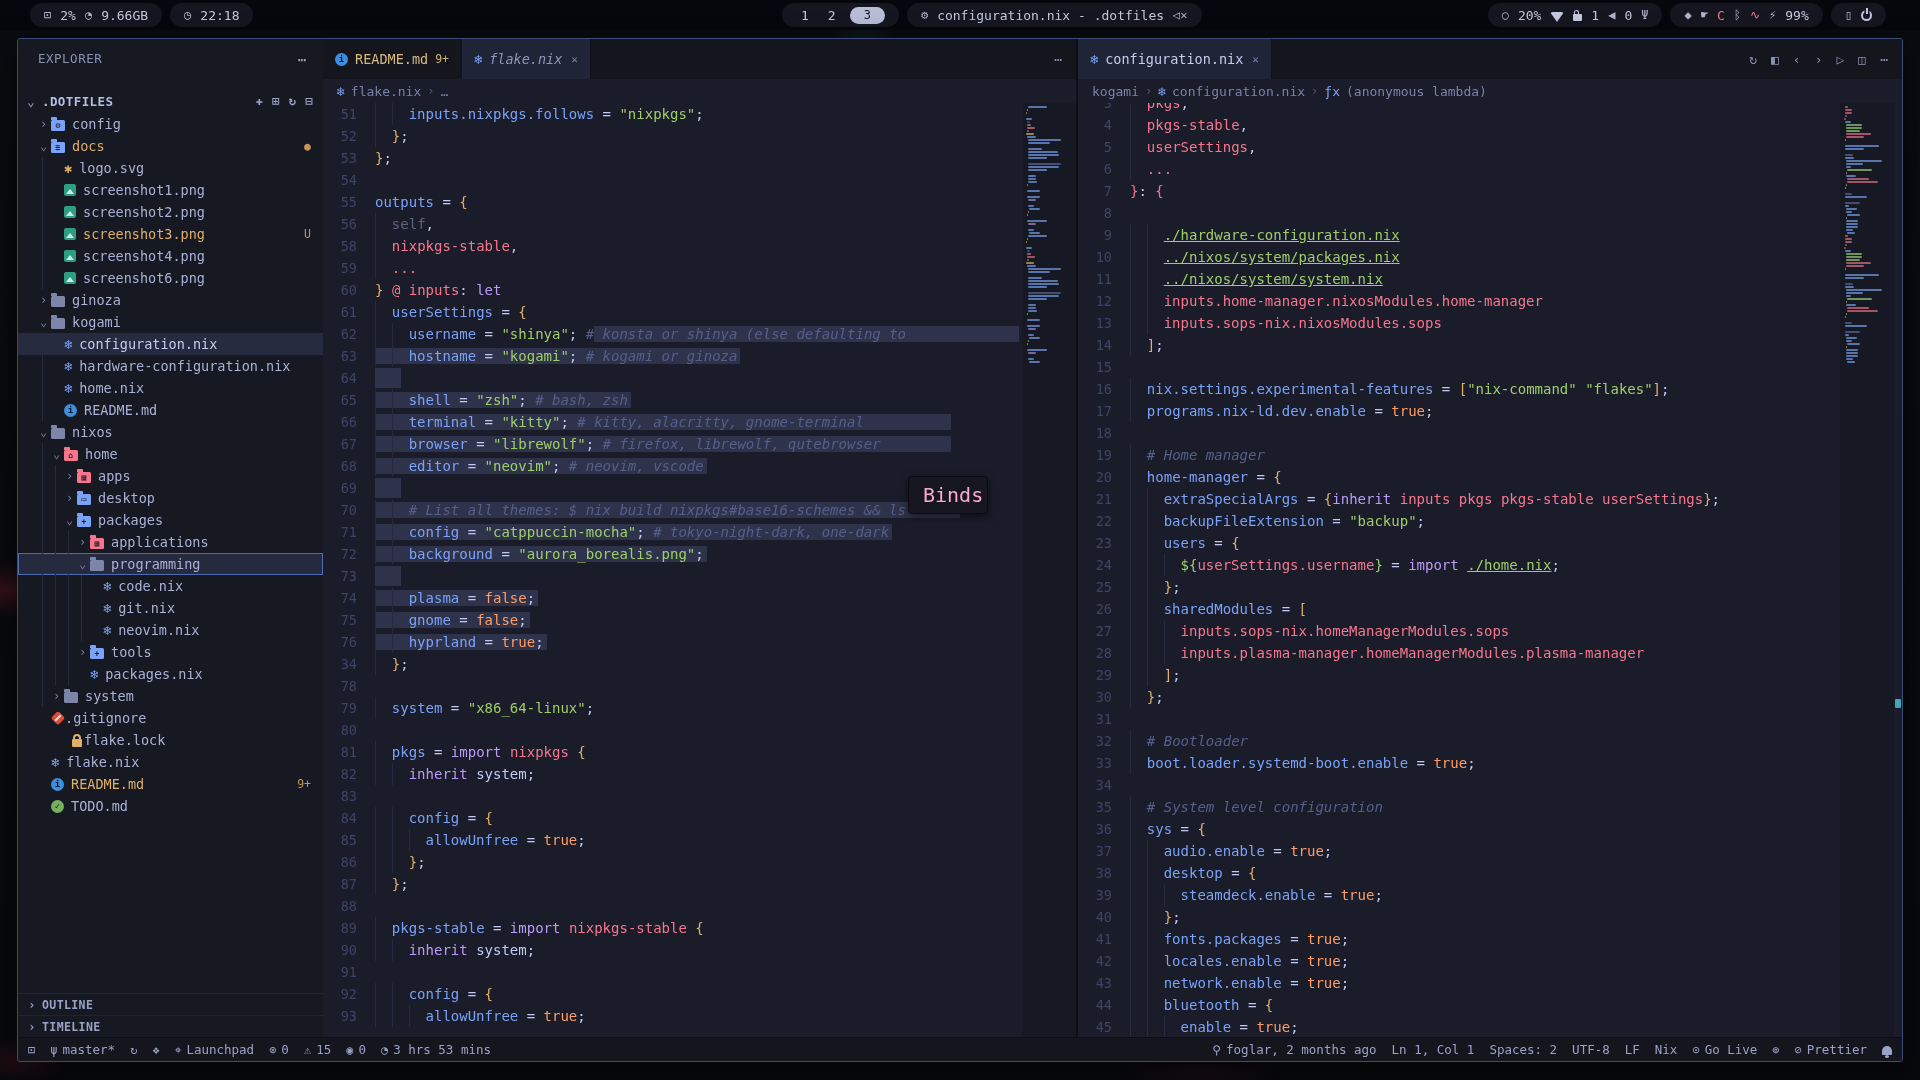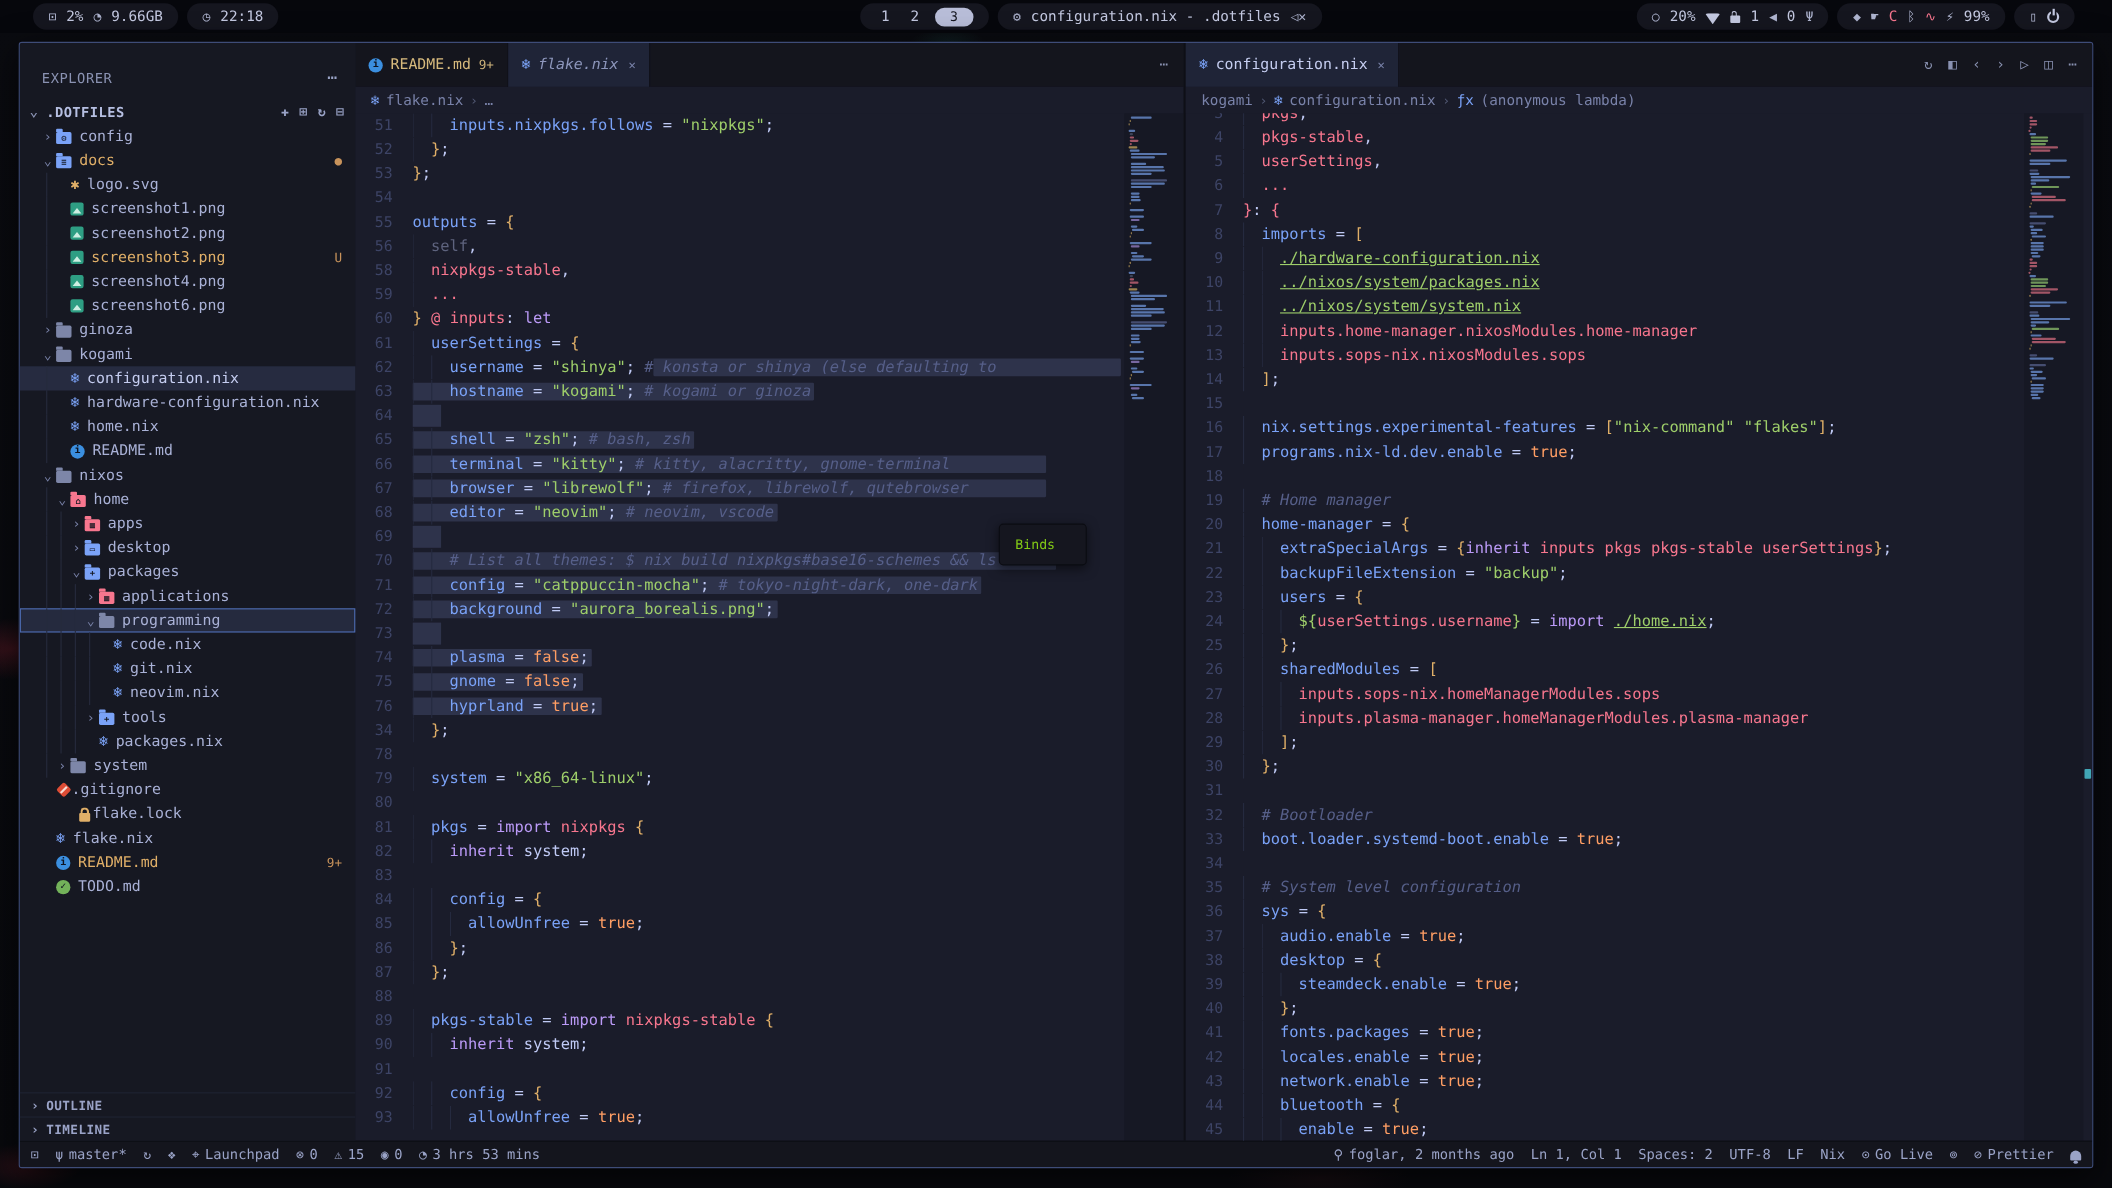--- a/index.html
+++ b/index.html
@@ -22,21 +22,21 @@
   .tb-text{letter-spacing:0;}
   .ws-num{padding:0 5px;color:#c3c8e0;font-size:13px;}
   .ws-active{background:#b8bdd8;color:#15161f;border-radius:9px;padding:0 14px;height:17px;line-height:17px;font-size:12px;}
   
   .vswindow{position:absolute;left:17px;top:38px;width:1886px;height:1024px;
     background:#1a1c2a;border:1px solid #3e4c78;border-radius:3px;overflow:hidden;
     box-shadow:0 8px 30px rgba(0,0,0,.65);display:flex;flex-direction:column;}
   .main{display:flex;flex:1;min-height:0;}
   
   .sidebar{width:305px;background:#161822;display:flex;flex-direction:column;position:relative;}
-  .exp-head{height:50px;display:flex;align-items:center;justify-content:space-between;padding:12px 16px 0 20px;
+  .exp-head{height:50px;display:flex;justify-content:space-between;padding:12px 16px 0 20px;
     font-size:12.5px;letter-spacing:.5px;color:#8a92b2;}
   .exp-head .gi{color:#9aa3c7;font-size:15px;cursor:pointer;}
   .sec-head{height:24px;display:flex;align-items:center;gap:4px;padding:0 10px 0 6px;
     font-size:12.5px;font-weight:bold;color:#b6bfe2;letter-spacing:.4px;}
   .sec-head .chev{font-size:13px;color:#8a92b2;width:14px;text-align:center;}
   .sec-actions{margin-left:auto;display:flex;gap:9px;color:#9aa3c7;font-size:12px;}
   .sec-actions .gi{cursor:pointer;}
   .tree{position:relative;}
   .trow{position:relative;height:22px;display:flex;align-items:center;font-size:13.5px;color:#a9b1d6;cursor:pointer;white-space:nowrap;}
   .tsel{background:#262b40;color:#c5cdf0;}
@@ -91,21 +91,21 @@
   .ruler-mark{position:absolute;right:1px;top:596px;width:6px;height:9px;background:#41a6b5;border-radius:1px;}
   
   .statusbar{height:24px;background:#14151d;border-top:1px solid #0d0e15;display:flex;align-items:center;
     justify-content:space-between;padding:0 10px;font-size:12.5px;color:#9aa3c7;}
   .sb-l,.sb-r{display:flex;align-items:center;gap:15px;height:100%;}
   .sitem{display:inline-flex;align-items:center;gap:5px;cursor:pointer;white-space:nowrap;}
   .sitem .gi{font-size:12px;}
   
   .tooltip{position:absolute;left:908px;top:476px;width:80px;height:38px;background:#15161f;
     border:1px solid #0b0c12;border-radius:4px;box-shadow:0 3px 10px rgba(0,0,0,.5);
-    font-size:12px;color:#84cc16;line-height:36px;padding-left:14px;z-index:40;}
+    font-size:20px;color:#f9a8d4;line-height:36px;padding-left:14px;z-index:40;}
   
   .gi{display:inline-block;font-style:normal;}
   .fi-folder{display:inline-block;width:14px;height:11px;border-radius:1.5px;position:relative;background:#7d86a8;margin-top:2px;}
   .fi-folder::before{content:"";position:absolute;top:-3px;left:0;width:6px;height:3px;border-radius:1px 1px 0 0;background:inherit;}
   .fi-folder i{position:absolute;inset:0;font-style:normal;font-weight:bold;font-size:8px;line-height:11px;text-align:center;color:#131620;}
   .fi-img{display:inline-block;width:12px;height:12px;border-radius:2px;background:#2e9e83;position:relative;}
   .fi-img::after{content:"";position:absolute;left:2px;bottom:2px;border-left:4px solid transparent;border-right:4px solid transparent;border-bottom:5px solid #cdeee2;}
   .fi-info{display:inline-block;width:13px;height:13px;border-radius:50%;background:#3b8fe0;position:relative;}
   .fi-info::after{content:"i";position:absolute;inset:0;color:#0e1320;font-size:9px;font-weight:bold;line-height:13px;text-align:center;}
   .fi-git{display:inline-block;width:10px;height:10px;background:#dd4c35;transform:rotate(45deg);border-radius:2px;margin:1px 2px;position:relative;}
@@ -622,21 +622,21 @@
             <span class="gi" style="color: rgb(122, 162, 247);">ƒx</span>
             <span class="bc-t">(anonymous lambda)</span>
           </div>
         <div class="codewrap">
           <div class="code" id="code-b">
               <div class="cl"><span class="ln">3</span><span class="lt"><span class="ig">  </span><span class="tk-r">pkgs</span><span class="tk-w">,</span></span></div>
               <div class="cl"><span class="ln">4</span><span class="lt"><span class="ig">  </span><span class="tk-r">pkgs-stable</span><span class="tk-w">,</span></span></div>
               <div class="cl"><span class="ln">5</span><span class="lt"><span class="ig">  </span><span class="tk-r">userSettings</span><span class="tk-w">,</span></span></div>
               <div class="cl"><span class="ln">6</span><span class="lt"><span class="ig">  </span><span class="tk-r">...</span></span></div>
               <div class="cl"><span class="ln">7</span><span class="lt"><span class="tk-r">}</span><span class="tk-w">: </span><span class="tk-r">{</span></span></div>
-              <div class="cl"><span class="ln">8</span><span class="lt"><span class="ig">  </span><span class="tk-k">imports</span><span class="tk-w"> = </span><span class="tk-b">[</span></span></div>
+              <div class="cl"><span class="ln">8</span></div>
               <div class="cl"><span class="ln">9</span><span class="lt"><span class="ig">  </span><span class="ig">  </span><span class="tk-u">./hardware-configuration.nix</span></span></div>
               <div class="cl"><span class="ln">10</span><span class="lt"><span class="ig">  </span><span class="ig">  </span><span class="tk-u">../nixos/system/packages.nix</span></span></div>
               <div class="cl"><span class="ln">11</span><span class="lt"><span class="ig">  </span><span class="ig">  </span><span class="tk-u">../nixos/system/system.nix</span></span></div>
               <div class="cl"><span class="ln">12</span><span class="lt"><span class="ig">  </span><span class="ig">  </span><span class="tk-r">inputs.home-manager.nixosModules.home-manager</span></span></div>
               <div class="cl"><span class="ln">13</span><span class="lt"><span class="ig">  </span><span class="ig">  </span><span class="tk-r">inputs.sops-nix.nixosModules.sops</span></span></div>
               <div class="cl"><span class="ln">14</span><span class="lt"><span class="ig">  </span><span class="tk-b">]</span><span class="tk-w">;</span></span></div>
               <div class="cl"><span class="ln">15</span><span class="lt"></span></div>
               <div class="cl"><span class="ln">16</span><span class="lt"><span class="ig">  </span><span class="tk-k">nix.settings.experimental-features</span><span class="tk-w"> = </span><span class="tk-b">[</span><span class="tk-s">"nix-command"</span><span class="tk-w"> </span><span class="tk-s">"flakes"</span><span class="tk-b">]</span><span class="tk-w">;</span></span></div>
               <div class="cl"><span class="ln">17</span><span class="lt"><span class="ig">  </span><span class="tk-k">programs.nix-ld.dev.enable</span><span class="tk-w"> = </span><span class="tk-n">true</span><span class="tk-w">;</span></span></div>
               <div class="cl"><span class="ln">18</span><span class="lt"></span></div>

